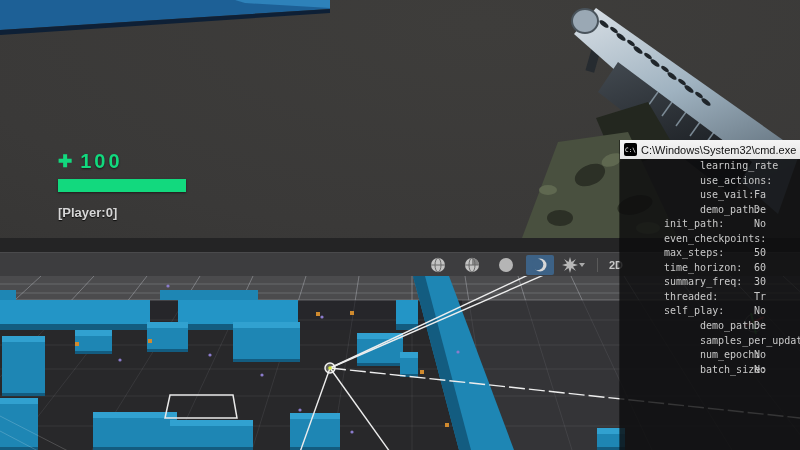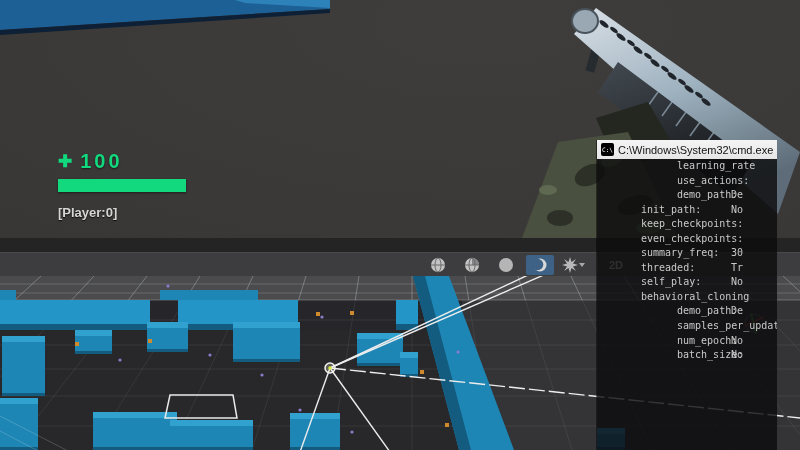--- a/index.html
+++ b/index.html
@@ -28,21 +28,21 @@
   #scene-toolbar{position:absolute;left:0;top:252px;width:800px;height:28px;background:#3d3d3f;
     border-top:1px solid #4a4a4c;border-bottom:1px solid #2b2b2d;box-sizing:border-box;}
   #toolbar-icons{position:absolute;left:424px;top:0;height:24px;display:flex;align-items:center;gap:6px;}
   .tb-btn{width:28px;height:20px;display:flex;align-items:center;justify-content:center;border-radius:2px;}
   .tb-btn.selected{background:#3d6286;}
   .tb-sep{width:1px;height:14px;background:#5a5a5a;margin:0 3px;}
   #label-2d{color:#c7c7c7;font-size:11px;font-weight:bold;padding-left:2px;}
   #scene-viewport{position:absolute;left:0;top:276px;width:800px;height:174px;}
 
   
-  #cmd-window{position:absolute;left:596px;top:140px;width:181px;height:310px;
+  #cmd-window{position:absolute;left:619px;top:140px;width:181px;height:310px;
     border-left:1px solid rgba(0,0,0,.45);box-sizing:border-box;}
   #cmd-titlebar{height:19px;background:linear-gradient(#f4f4f4,#e6e6e6);display:flex;
     align-items:center;padding-left:4px;gap:4px;}
   #cmd-icon{width:13px;height:13px;background:#000;border-radius:2px;color:#fff;
     font-family:"DejaVu Sans Mono",monospace;font-size:6px;line-height:13px;text-align:center;}
   #cmd-title{color:#111;font-size:11px;white-space:nowrap;overflow:hidden;}
   #cmd-body{height:291px;background:rgba(12,12,13,.82);overflow:hidden;position:relative;
     font-family:"DejaVu Sans Mono",monospace;font-size:10px;color:#c9c9c9;}
   .term-line{position:relative;height:14.55px;line-height:14.55px;white-space:pre;}
   .term-key.i1{position:absolute;left:44px;}
@@ -287,26 +287,27 @@
   </svg>
 
 <div id="cmd-window">
   <div id="cmd-titlebar">
     <div id="cmd-icon">C:\</div>
     <div id="cmd-title">C:\Windows\System32\cmd.exe</div>
   </div>
   <div id="cmd-body">
       <div class="term-line"><span class="term-key i2">learning_rate</span></div>
       <div class="term-line"><span class="term-key i2">use_actions:</span></div>
+      <div class="term-line"><span class="term-key i2">use_vail:</span><span class="term-val">Fa</span></div>
       <div class="term-line"><span class="term-key i2">demo_path:</span><span class="term-val">De</span></div>
       <div class="term-line"><span class="term-key i1">init_path:</span><span class="term-val">No</span></div>
-      <div class="term-line"><span class="term-key i1">keep_checkpoints:</span></div>
       <div class="term-line"><span class="term-key i1">even_checkpoints:</span></div>
+      <div class="term-line"><span class="term-key i1">max_steps:</span><span class="term-val">50</span></div>
+      <div class="term-line"><span class="term-key i1">time_horizon:</span><span class="term-val">60</span></div>
       <div class="term-line"><span class="term-key i1">summary_freq:</span><span class="term-val">30</span></div>
       <div class="term-line"><span class="term-key i1">threaded:</span><span class="term-val">Tr</span></div>
       <div class="term-line"><span class="term-key i1">self_play:</span><span class="term-val">No</span></div>
-      <div class="term-line"><span class="term-key i1">behavioral_cloning</span></div>
       <div class="term-line"><span class="term-key i2">demo_path:</span><span class="term-val">De</span></div>
       <div class="term-line"><span class="term-key i2">samples_per_update</span></div>
       <div class="term-line"><span class="term-key i2">num_epoch:</span><span class="term-val">No</span></div>
       <div class="term-line"><span class="term-key i2">batch_size:</span><span class="term-val">No</span></div>
     </div>
 </div>
 
 </body></html>

